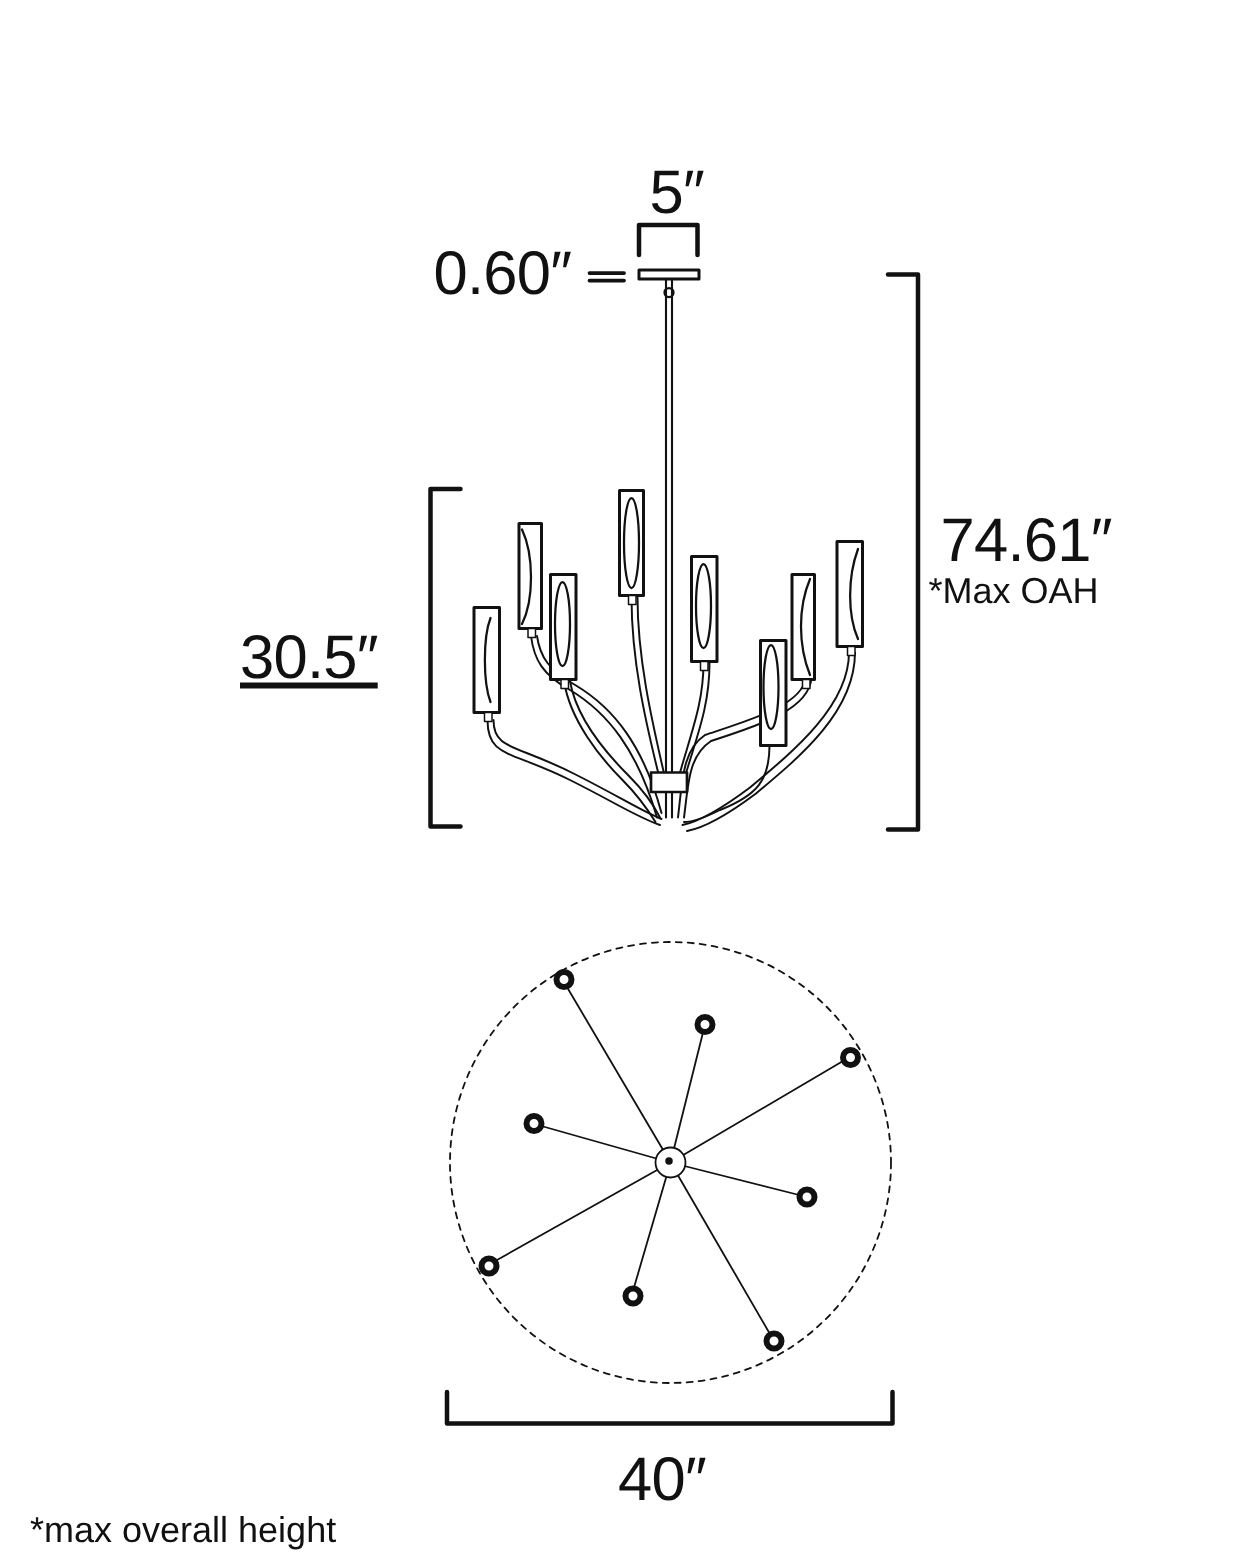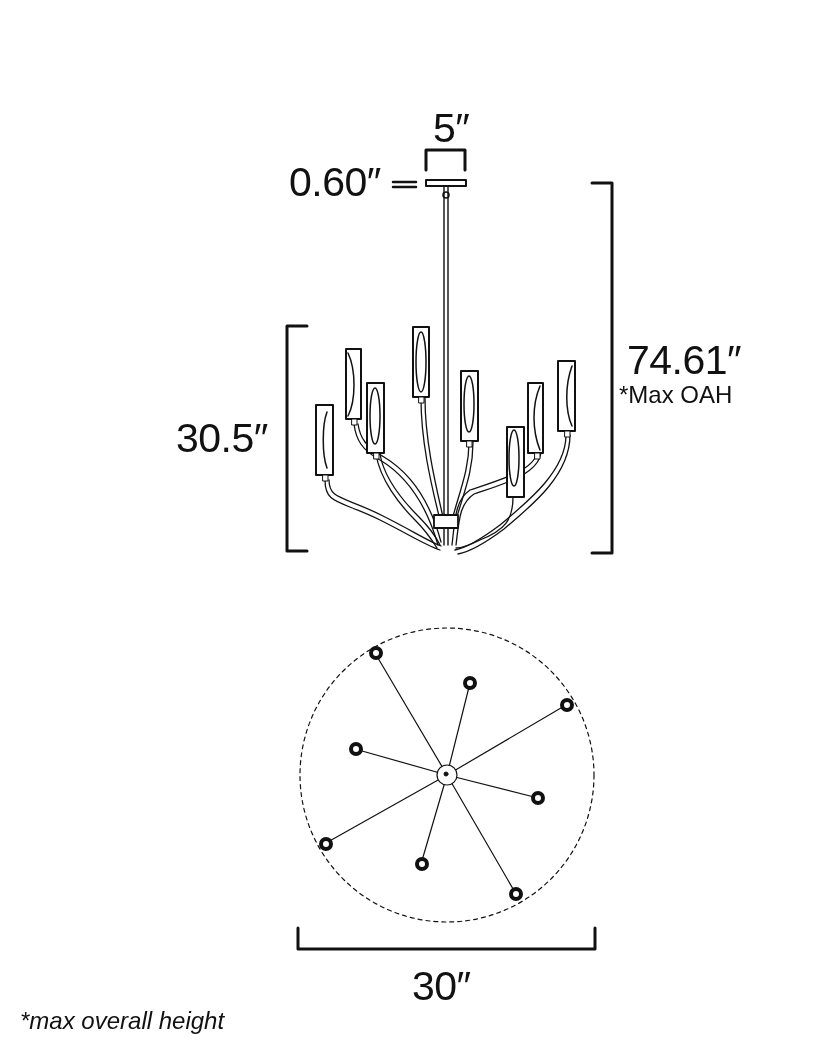--- a/index.html
+++ b/index.html
@@ -2,21 +2,21 @@
 <html><head>
 <meta charset="utf-8">
 <style>
   html, body { margin: 0; padding: 0; background: #ffffff; }
   body { width: 833px; height: 1042px; position: relative; overflow: hidden;
          font-family: "Liberation Sans", "DejaVu Sans", sans-serif; color: #111; }
   svg { position: absolute; left: 0; top: 0; }
   .lbl { position: absolute; white-space: nowrap; color: #111; line-height: 1; }
   .big { font-size: 41px; letter-spacing: -0.5px; }
   .mid { font-size: 24px; }
-  .note { font-size: 24px; font-style: italic; }
+  .note { font-size: 24px; }
 </style>
 </head>
 <body>
 
 <svg width="833" height="1042" viewBox="0 0 833 1042">
   <g stroke="#111" fill="none" stroke-linecap="round" stroke-linejoin="round">
 
     <path d="M426 170 V150 H465 V170" stroke-width="3"></path>
 
     <rect x="426" y="180" width="40" height="6" stroke-width="2" fill="#fff"></rect>
@@ -117,15 +117,15 @@
     </g>
 
     <path d="M298 928 V949 H595 V928" stroke-width="3"></path>
   </g>
 </svg>
 
 <div class="lbl big" style="left:433px;top:108px;">5″</div>
 <div class="lbl big" style="left:289px;top:162px;">0.60″</div>
 <div class="lbl big" style="left:627px;top:340px;">74.61″</div>
 <div class="lbl mid" style="left:619px;top:383px;text-align:right;">*Max OAH</div>
-<div class="lbl big" style="left:176px;top:418px;">30.5″</div>
-<div class="lbl big" style="left:412px;top:966px;">30″</div>
+<div class="lbl big" style="left:160px;top:418px;text-decoration:underline;">30.5″</div>
+<div class="lbl big" style="left:412px;top:966px;">40″</div>
 <div class="lbl note" style="left:20px;top:1009px;">*max overall height</div>
 
 </body></html>

